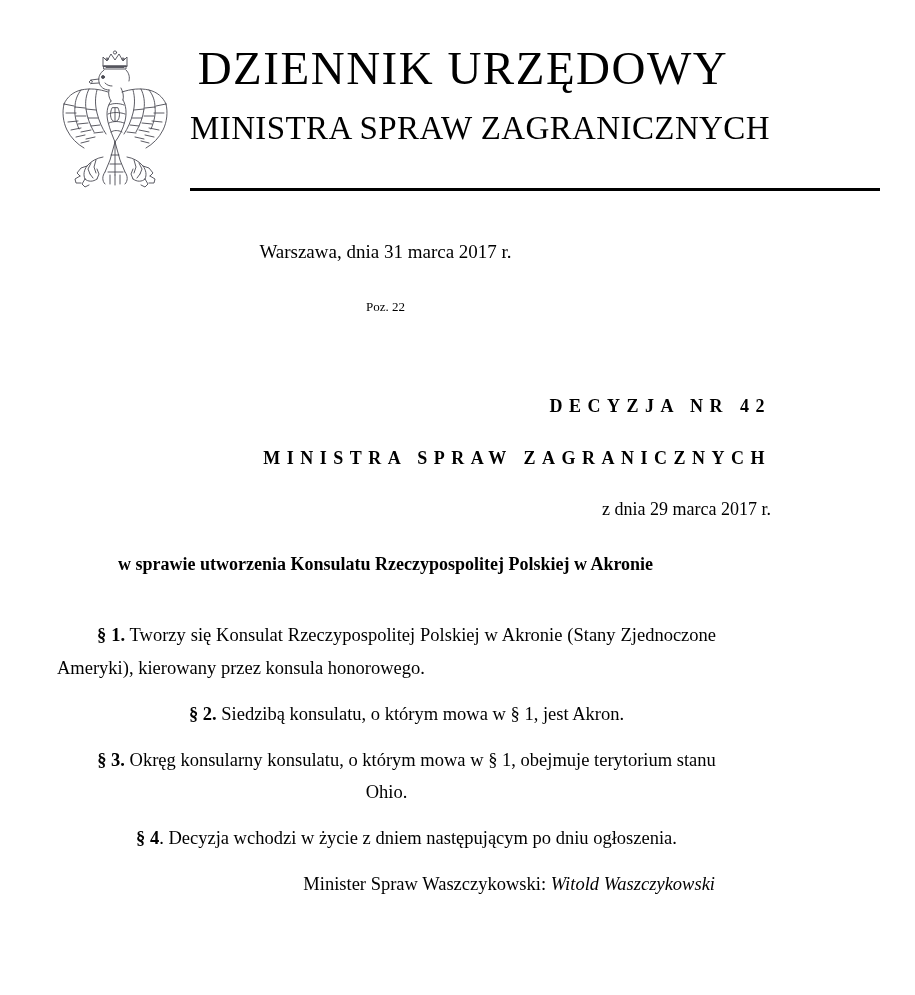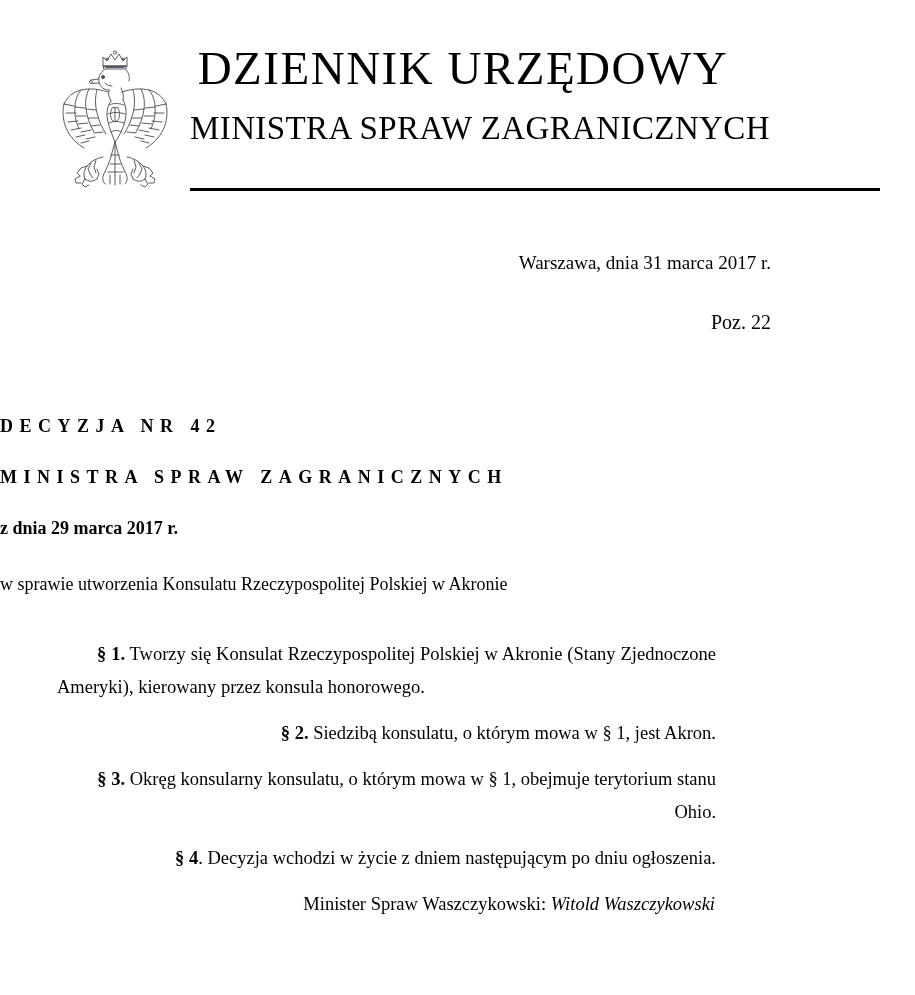--- a/index.html
+++ b/index.html
@@ -73,58 +73,59 @@
     position: absolute;
     left: 190px;
     top: 188px;
     width: 690px;
     height: 0;
     border-top: 3px solid #000;
   }
 
   
   .issue-info {
-    margin-top: 52px;
-    text-align: right;
+    margin-top: 41px;
+    text-align: center;
   }
   .issue-place-date {
     font-size: 19px;
     line-height: 1.2;
   }
   .issue-position {
-    font-size: 20px;
+    font-size: 13px;
     line-height: 1.2;
     margin-top: 35px;
   }
 
   
   .decision-heading {
     margin-top: 82px;
-    text-align: left;
+    text-align: right;
   }
   .decision-line-1,
   .decision-line-2 {
     font-weight: bold;
     font-size: 18px;
     letter-spacing: 6.5px;
     line-height: 1.2;
   }
   .decision-line-2 {
     margin-top: 30px;
   }
   .decision-date {
     font-size: 18px;
     line-height: 1.2;
     margin-top: 29px;
-    font-weight: 700;
+    font-weight: 400;
   }
 
   .decision-subject {
     margin-top: 34px;
-    font-weight: normal;
+    text-align: center;
+    font-weight: bold;
     font-size: 18px;
     line-height: 1.2;
   }
   .decision-subject-2 {
     margin-top: 21px;
   }
 
   
   .body-text {
     margin-top: 43px;
@@ -136,21 +137,21 @@
     font-size: 18.5px;
     line-height: 1.78;
     text-align: justify;
     text-indent: 40px;
     margin: 0 0 13px 0;
   }
   .para:last-of-type {
     margin-bottom: 16px;
   }
   .para.nojust {
-    text-align: right;
+    text-align: center;
   }
   .para b {
     font-weight: bold;
   }
 
   .signature {
     margin-top: 11px;
     font-size: 18.5px;
     line-height: 1.5;
     text-align: right;

